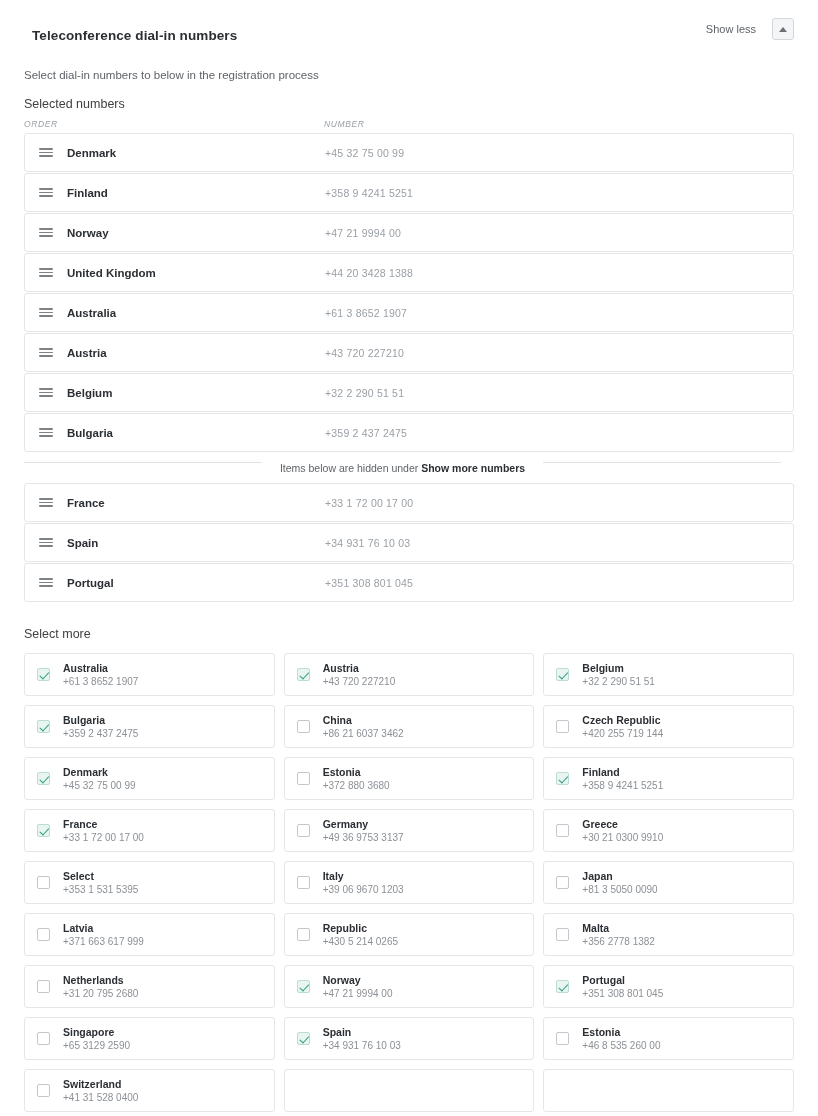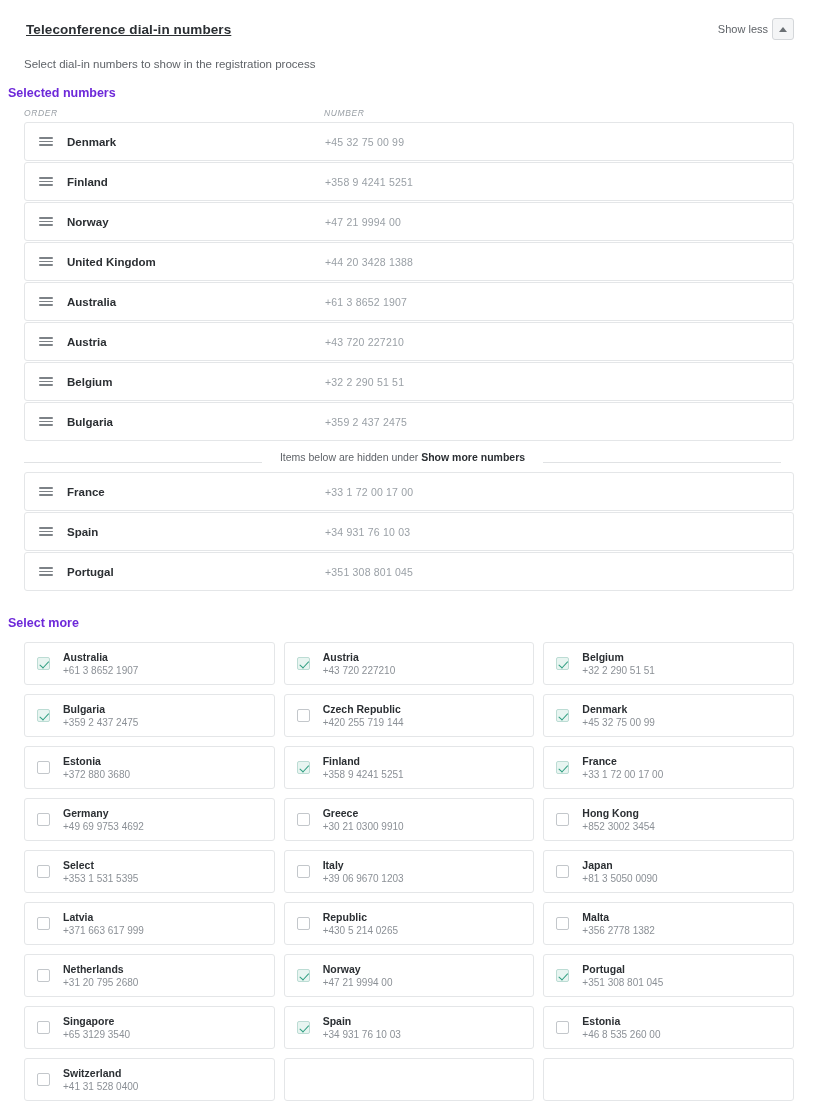--- a/index.html
+++ b/index.html
@@ -23,27 +23,26 @@
     display: flex;
     align-items: flex-start;
     justify-content: space-between;
     padding: 20px 24px 0 24px;
   }
   .title {
     font-size: 13.5px;
     font-weight: bold;
     color: #2b2f33;
     letter-spacing: 0.1px;
-    margin: 2px;
-    text-decoration: underline;
+    margin: 8px;
   }
   .header-right {
     display: flex;
     align-items: center;
-    gap: 4px;
+    gap: 16px;
     margin-top: -2px;
     text-align: center;
   }
   .show-less {
     font-size: 11px;
     color: #5f6368;
   }
   .collapse-btn {
     width: 22px; height: 22px;
     border: 1px solid #d4d7da;
@@ -60,23 +59,23 @@
   }
 
   .subtitle {
     font-size: 11.5px;
     color: #5f6368;
     padding: 18px 24px 0 24px;
   }
 
   .section-title {
     font-size: 12.5px;
-    font-weight: bold;
-    color: #6d28d9;
-    padding: 16px 24px 0 8px;
+    font-weight: normal;
+    color: #404040;
+    padding: 16px 24px 0 24px;
   }
 
   
   .table-head {
     display: flex;
     padding: 8px 24px 4px 24px;
     font-size: 8.5px;
     letter-spacing: 0.6px;
     color: #9aa0a6;
     text-transform: uppercase;
@@ -119,21 +118,21 @@
   }
   .row .number {
     font-size: 10.5px;
     color: #9aa0a6;
     letter-spacing: 0.2px;
   }
 
   
   .hidden-divider {
     display: flex;
-    align-items: flex-end;
+    align-items: flex-start;
     gap: 18px;
     padding: 9px 37px 9px 24px;
     font-size: 10.5px;
     color: #5f6368;
   }
   .hidden-divider .line {
     flex: 1;
     height: 1px;
     background: #e0e2e4;
   }
@@ -202,21 +201,21 @@
   <div class="header">
     <h1 class="title">Teleconference dial-in numbers</h1>
     <div class="header-right">
       <span class="show-less">Show less</span>
       <span class="collapse-btn">
         <span class="chev"></span>
       </span>
     </div>
   </div>
 
-  <div class="subtitle">Select dial-in numbers to show in the registration process</div>
+  <div class="subtitle">Select dial-in numbers to below in the registration process</div>
 
   <div class="section-title">Selected numbers</div>
 
   <div class="table-head">
     <div class="th-order">ORDER</div>
     <div class="th-number">NUMBER</div>
   </div>
 
   <div class="rows" id="visible-rows">
       <div class="row">
@@ -358,20 +357,27 @@
       <div class="card">
         <div class="cb checked"></div>
         <div class="info">
           <div class="c-name">Bulgaria</div>
           <div class="c-num">+359 2 437 2475</div>
         </div>
       </div>
       <div class="card">
         <div class="cb"></div>
         <div class="info">
+          <div class="c-name">China</div>
+          <div class="c-num">+86 21 6037 3462</div>
+        </div>
+      </div>
+      <div class="card">
+        <div class="cb"></div>
+        <div class="info">
           <div class="c-name">Czech Republic</div>
           <div class="c-num">+420 255 719 144</div>
         </div>
       </div>
       <div class="card">
         <div class="cb checked"></div>
         <div class="info">
           <div class="c-name">Denmark</div>
           <div class="c-num">+45 32 75 00 99</div>
         </div>
@@ -394,40 +400,33 @@
         <div class="cb checked"></div>
         <div class="info">
           <div class="c-name">France</div>
           <div class="c-num">+33 1 72 00 17 00</div>
         </div>
       </div>
       <div class="card">
         <div class="cb"></div>
         <div class="info">
           <div class="c-name">Germany</div>
-          <div class="c-num">+49 69 9753 4692</div>
+          <div class="c-num">+49 36 9753 3137</div>
         </div>
       </div>
       <div class="card">
         <div class="cb"></div>
         <div class="info">
           <div class="c-name">Greece</div>
           <div class="c-num">+30 21 0300 9910</div>
         </div>
       </div>
       <div class="card">
         <div class="cb"></div>
         <div class="info">
-          <div class="c-name">Hong Kong</div>
-          <div class="c-num">+852 3002 3454</div>
-        </div>
-      </div>
-      <div class="card">
-        <div class="cb"></div>
-        <div class="info">
           <div class="c-name">Select</div>
           <div class="c-num">+353 1 531 5395</div>
         </div>
       </div>
       <div class="card">
         <div class="cb"></div>
         <div class="info">
           <div class="c-name">Italy</div>
           <div class="c-num">+39 06 9670 1203</div>
         </div>
@@ -478,21 +477,21 @@
         <div class="cb checked"></div>
         <div class="info">
           <div class="c-name">Portugal</div>
           <div class="c-num">+351 308 801 045</div>
         </div>
       </div>
       <div class="card">
         <div class="cb"></div>
         <div class="info">
           <div class="c-name">Singapore</div>
-          <div class="c-num">+65 3129 3540</div>
+          <div class="c-num">+65 3129 2590</div>
         </div>
       </div>
       <div class="card">
         <div class="cb checked"></div>
         <div class="info">
           <div class="c-name">Spain</div>
           <div class="c-num">+34 931 76 10 03</div>
         </div>
       </div>
       <div class="card">

